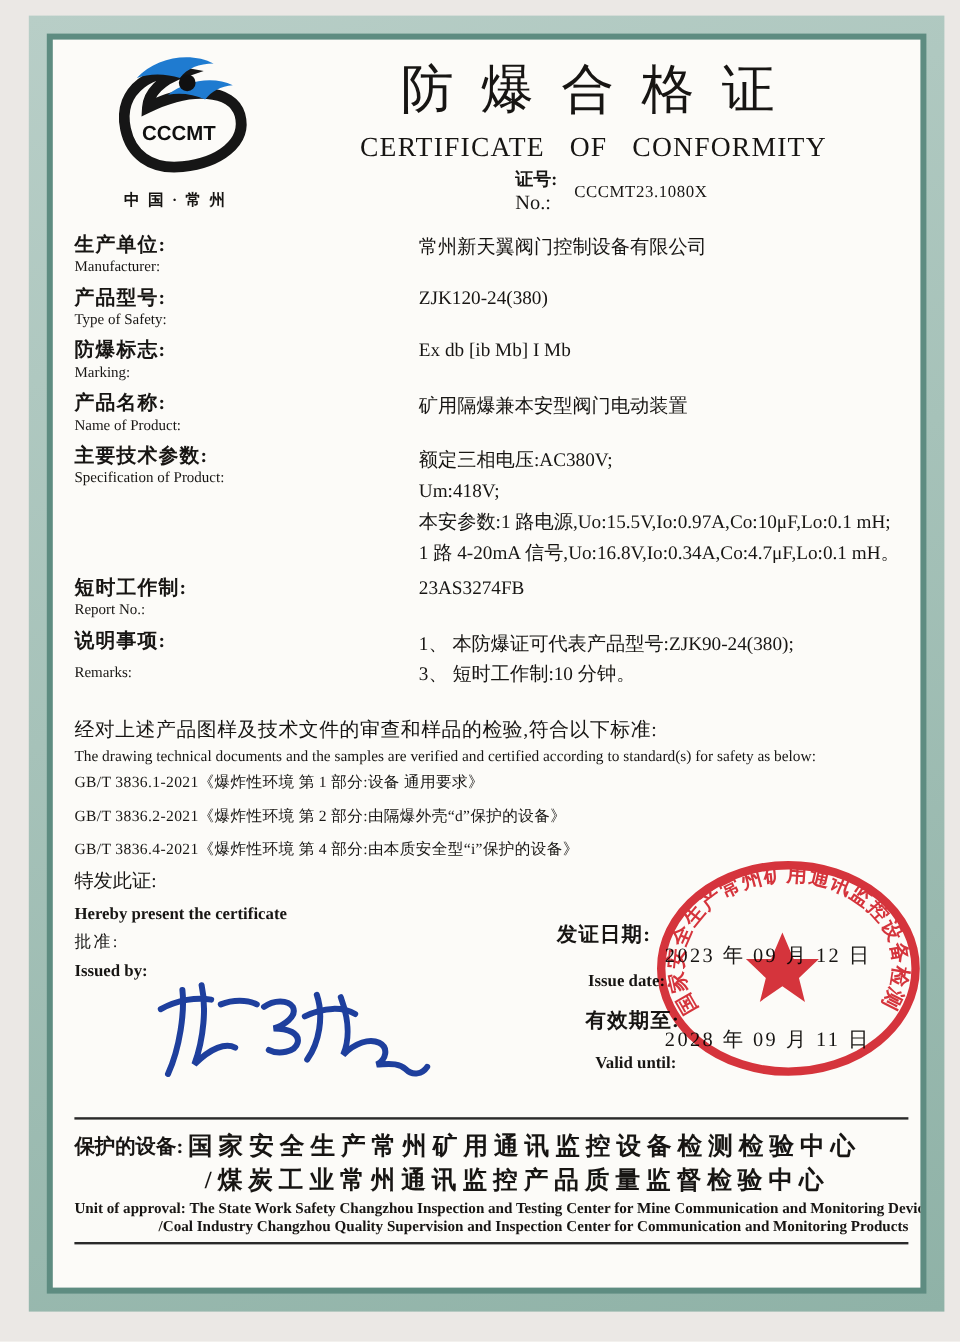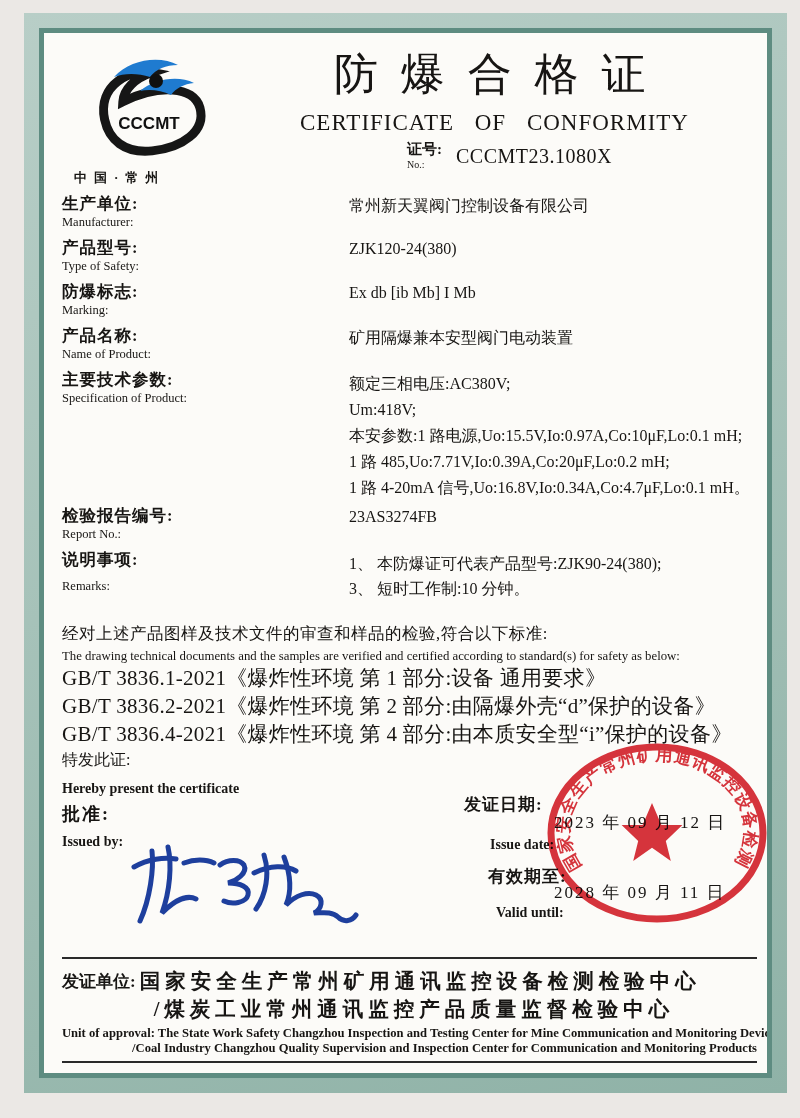--- a/index.html
+++ b/index.html
@@ -6,54 +6,54 @@
   html,body { width:800px; height:1118px; }
   body { background:#ebe8e5; font-family:"Liberation Serif","DejaVu Serif",serif; color:#171513; position:relative; overflow:hidden; }
   .band { position:absolute; left:24px; top:13px; right:13px; bottom:25px;
           background:linear-gradient(160deg,#b8cec7 0%,#a6c2b9 45%,#8fb2a7 100%); }
   .rule-frame { position:absolute; inset:15px; background:#5e8c81; }
   .paper { position:absolute; inset:5px; background:#fcfbf8; overflow:hidden; }
   .content { position:relative; padding:6px 10px 0 18px; height:100%; }
 
   
   .header { position:relative; height:146px; }
-  .logo { position:absolute; left:12px; top:12px; width:150px; text-align:left; }
+  .logo { position:absolute; left:12px; top:0; width:150px; text-align:center; }
   .logo-region { font-family:"Liberation Serif",serif; font-size:13px; font-weight:bold; letter-spacing:7px; margin-top:2px; }
   .title-wrap { margin-left:170px; text-align:center; padding-top:6px; }
   .title-zh { font-size:44px; letter-spacing:0.52em; font-weight:500; white-space:nowrap; text-indent:0.3em; }
   .title-en { font-size:23px; letter-spacing:1px; word-spacing:14px; margin-top:6px; }
   .certno-row { display:flex; justify-content:center; align-items:center; margin-top:4px; margin-left:30px; }
   .certno-labels { text-align:left; margin-right:14px; }
   .certno-labels .zh { font-size:15px; font-weight:bold; }
-  .certno-labels .en { font-size:10px; }
-  .certno-value { font-size:20px; letter-spacing:0.5px; padding-top:2px; }
+  .certno-labels .en { font-size:17px; }
+  .certno-value { font-size:14px; letter-spacing:0.5px; padding-top:2px; }
 
   
   .fields { margin-top:8px; }
   .frow { display:flex; margin-bottom:7px; }
   .flabel { width:287px; flex:none; }
   .flabel .zh { font-size:16.5px; font-weight:bold; letter-spacing:1px; }
   .flabel .en { font-size:12.5px; margin-top:0px; }
   .fvalue { font-size:16px; padding-top:3px; }
   .fvalue.lines { padding-top:2px; }
   .fvalue.lines div { line-height:26px; white-space:nowrap; }
   .frow.spec { margin-bottom:4px; }
   .frow.remarks .fvalue div { line-height:25px; }
 
   
   .standards { margin-top:22px; }
   .std-intro-zh { font-size:16.5px; letter-spacing:0.5px; }
   .std-intro-en { font-size:12.8px; margin-top:4px; }
-  .std-item { font-size:21px; line-height:28px; letter-spacing:0.3px; }
+  .std-item { font-size:13px; line-height:28px; letter-spacing:0.3px; }
   .std-closing { font-size:16px; margin-top:2px; }
 
   
   .approval { position:relative; height:168px; margin-top:10px; }
   .hereby { font-size:14px; font-weight:bold; }
-  .approve-zh { font-size:18px; font-weight:bold; margin-top:5px; letter-spacing:2px; }
+  .approve-zh { font-size:14px; font-weight:normal; margin-top:5px; letter-spacing:2px; }
   .issuedby { font-size:14px; font-weight:bold; margin-top:8px; }
   .signature { position:absolute; left:62px; top:48px; z-index:2; }
   .d-label-zh { position:absolute; font-size:17px; font-weight:bold; letter-spacing:1px; z-index:1; }
   .d-label-en { position:absolute; font-size:14px; font-weight:bold; z-index:1; }
   .d-value { position:absolute; font-size:17px; z-index:1; white-space:nowrap; letter-spacing:2px; }
   .lab-issue-zh { left:402px; top:12px;font-family:Liberation Serif, serif; }
   .val-issue { left:492px; top:30px; }
   .lab-issue-en { left:428px; top:56px; }
   .lab-valid-zh { left:426px; top:84px; }
   .val-valid { left:492px; top:100px; }
@@ -139,28 +139,27 @@
 
           <div class="frow spec">
             <div class="flabel">
               <div class="zh">主要技术参数:</div>
               <div class="en">Specification of Product:</div>
             </div>
             <div class="fvalue lines">
               <div>额定三相电压:AC380V;</div>
               <div>Um:418V;</div>
               <div>本安参数:1 路电源,Uo:15.5V,Io:0.97A,Co:10μF,Lo:0.1 mH;</div>
-              <div>1 路 485,Uo:7.71V,Io:0.39A,Co:20μF,Lo:0.2 mH;</div>
               <div>1 路 4-20mA 信号,Uo:16.8V,Io:0.34A,Co:4.7μF,Lo:0.1 mH。</div>
             </div>
           </div>
 
           <div class="frow">
             <div class="flabel">
-              <div class="zh">检验报告编号:</div>
+              <div class="zh">短时工作制:</div>
               <div class="en">Report No.:</div>
             </div>
             <div class="fvalue">23AS3274FB</div>
           </div>
 
           <div class="frow remarks">
             <div class="flabel">
               <div class="zh">说明事项:</div>
               <div class="en" style="margin-top:8px;">Remarks:</div>
             </div>
@@ -210,21 +209,21 @@
             <path id="sealArc" d="M 42,132 A 88,70 0 1 1 192,132" fill="none"></path>
             <text font-size="17" fill="#d5232c" font-weight="bold" letter-spacing="1">
               <textPath href="#sealArc">国家安全生产常州矿用通讯监控设备检测检验中心</textPath>
             </text>
             <polygon fill="#d5232c" transform="translate(112,100)" points="0,-32 9.4,-9.9 30.4,-9.9 13.8,6.1 18.8,25.9 0,12.8 -18.8,25.9 -13.8,6.1 -30.4,-9.9 -9.4,-9.9"></polygon>
           </svg>
         </div>
 
         <div class="issuer">
           <div class="issuer-zh">
-            <div class="issuer-label">发证单位:</div>
+            <div class="issuer-label">保护的设备:</div>
             <div class="issuer-lines">
               <div class="issuer-l1">国家安全生产常州矿用通讯监控设备检测检验中心</div>
               <div class="issuer-l2">/煤炭工业常州通讯监控产品质量监督检验中心</div>
             </div>
           </div>
           <div class="issuer-en1">
             <span class="lab">Unit of approval:</span><span>The State Work Safety Changzhou Inspection and Testing Center for Mine Communication and Monitoring Devices</span>
           </div>
           <div class="issuer-en2">/Coal Industry Changzhou Quality Supervision and Inspection Center for Communication and Monitoring Products</div>
         </div>

